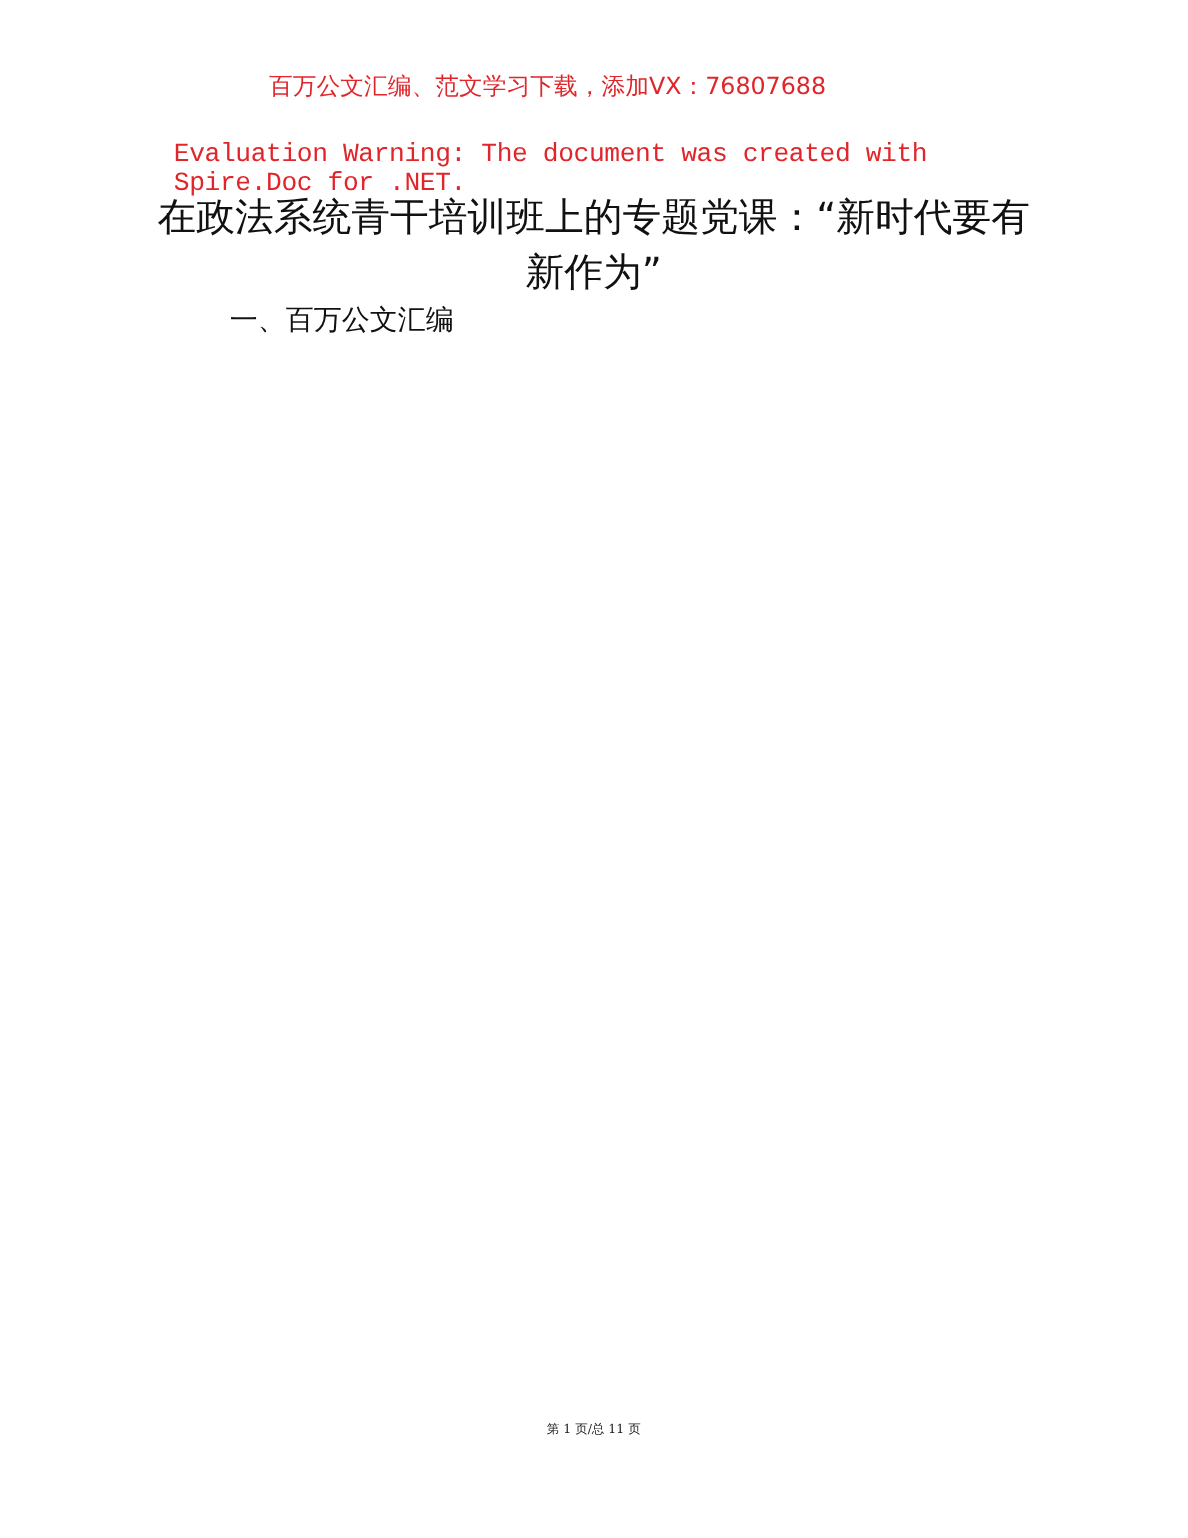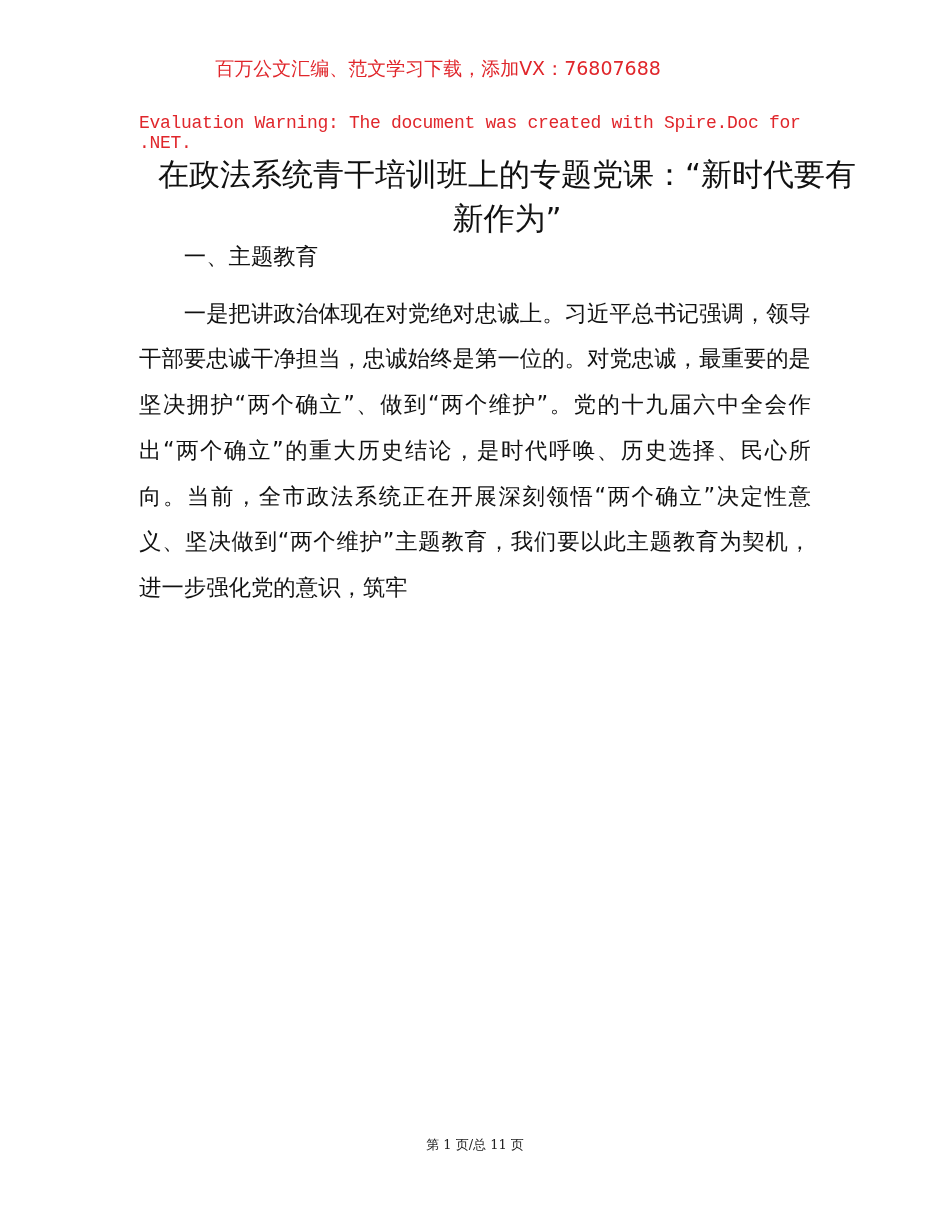--- a/index.html
+++ b/index.html
@@ -3,46 +3,45 @@
 <meta charset="utf-8">
 <style>
   html, body { margin: 0; padding: 0; background: #ffffff; }
   body { width: 950px; height: 1230px; position: relative; overflow: hidden; }
   .header-banner {
     position: absolute; top: 56px; left: 0; width: 876px; text-align: center;
     color: #e0262b; font-family: "DejaVu Sans", sans-serif; font-size: 19px; letter-spacing: 0px;
   }
   .eval-warning {
     position: absolute; top: 113px; left: 139px; width: 700px;
-    color: #e0262b; font-family: "Liberation Mono", "DejaVu Sans Mono", monospace; font-size: 18px;
+    color: #e0262b; font-family: "Liberation Mono", "DejaVu Sans Mono", monospace; font-size: 21px;
     letter-spacing: -0.3px;
   }
   .title {
     position: absolute; top: 152px; left: 120px; width: 710px; text-align: center;
-    color: #111; font-family: "DejaVu Sans", sans-serif; font-size: 31px; line-height: 44px; margin-left: 32px;
+    color: #111; font-family: "DejaVu Sans", sans-serif; font-size: 31px; line-height: 44px;
   }
   .body-text {
     position: absolute; left: 139px; width: 672px;
     color: #111; font-family: "DejaVu Sans", sans-serif; font-size: 22.4px; line-height: 45.7px;
     text-align: justify; text-justify: inter-character;
   }
   .para { text-indent: 2em; margin: 0; }
   .para + .para { margin-top: 11px; }
   .footer {
     position: absolute; top: 1136px; left: 0; width: 950px; text-align: center;
-    color: #222; font-family: "DejaVu Serif", serif; font-size: 13px;
+    color: #222; font-family: "DejaVu Serif", serif; font-size: 10px;
   }
 </style>
 </head>
 <body>
 
 <div class="header-banner">百万公文汇编、范文学习下载，添加VX：76807688</div>
 
 <div class="eval-warning">Evaluation Warning: The document was created with Spire.Doc for .NET.</div>
 
 <div class="title">在政法系统青干培训班上的专题党课：“新时代要有新作为”</div>
 
 <div class="body-text" style="top:234px;">
-  <p class="para">一、主题教育</p>
-  <p class="para">一是把讲政治体现在对党绝对忠诚上。习近平总书记强调，领导干部要忠诚干净担当，忠诚始终是第一位的。对党忠诚，最重要的是坚决拥护“两个确立”、做到“两个维护”。党的十九届六中全会作出“两个确立”的重大历史结论，是时代呼唤、历史选择、民心所向。当前，全市政法系统正在开展深刻领悟“两个确立”决定性意义、坚决做到“两个维护”主题教育，我们要以此主题教育为契机，进一步强化党的意识，筑牢</p>
+  <p class="para">一、百万公文汇编</p>
 </div>
 
 <div class="footer">第 1 页/总 11 页</div>
 
 </body></html>

